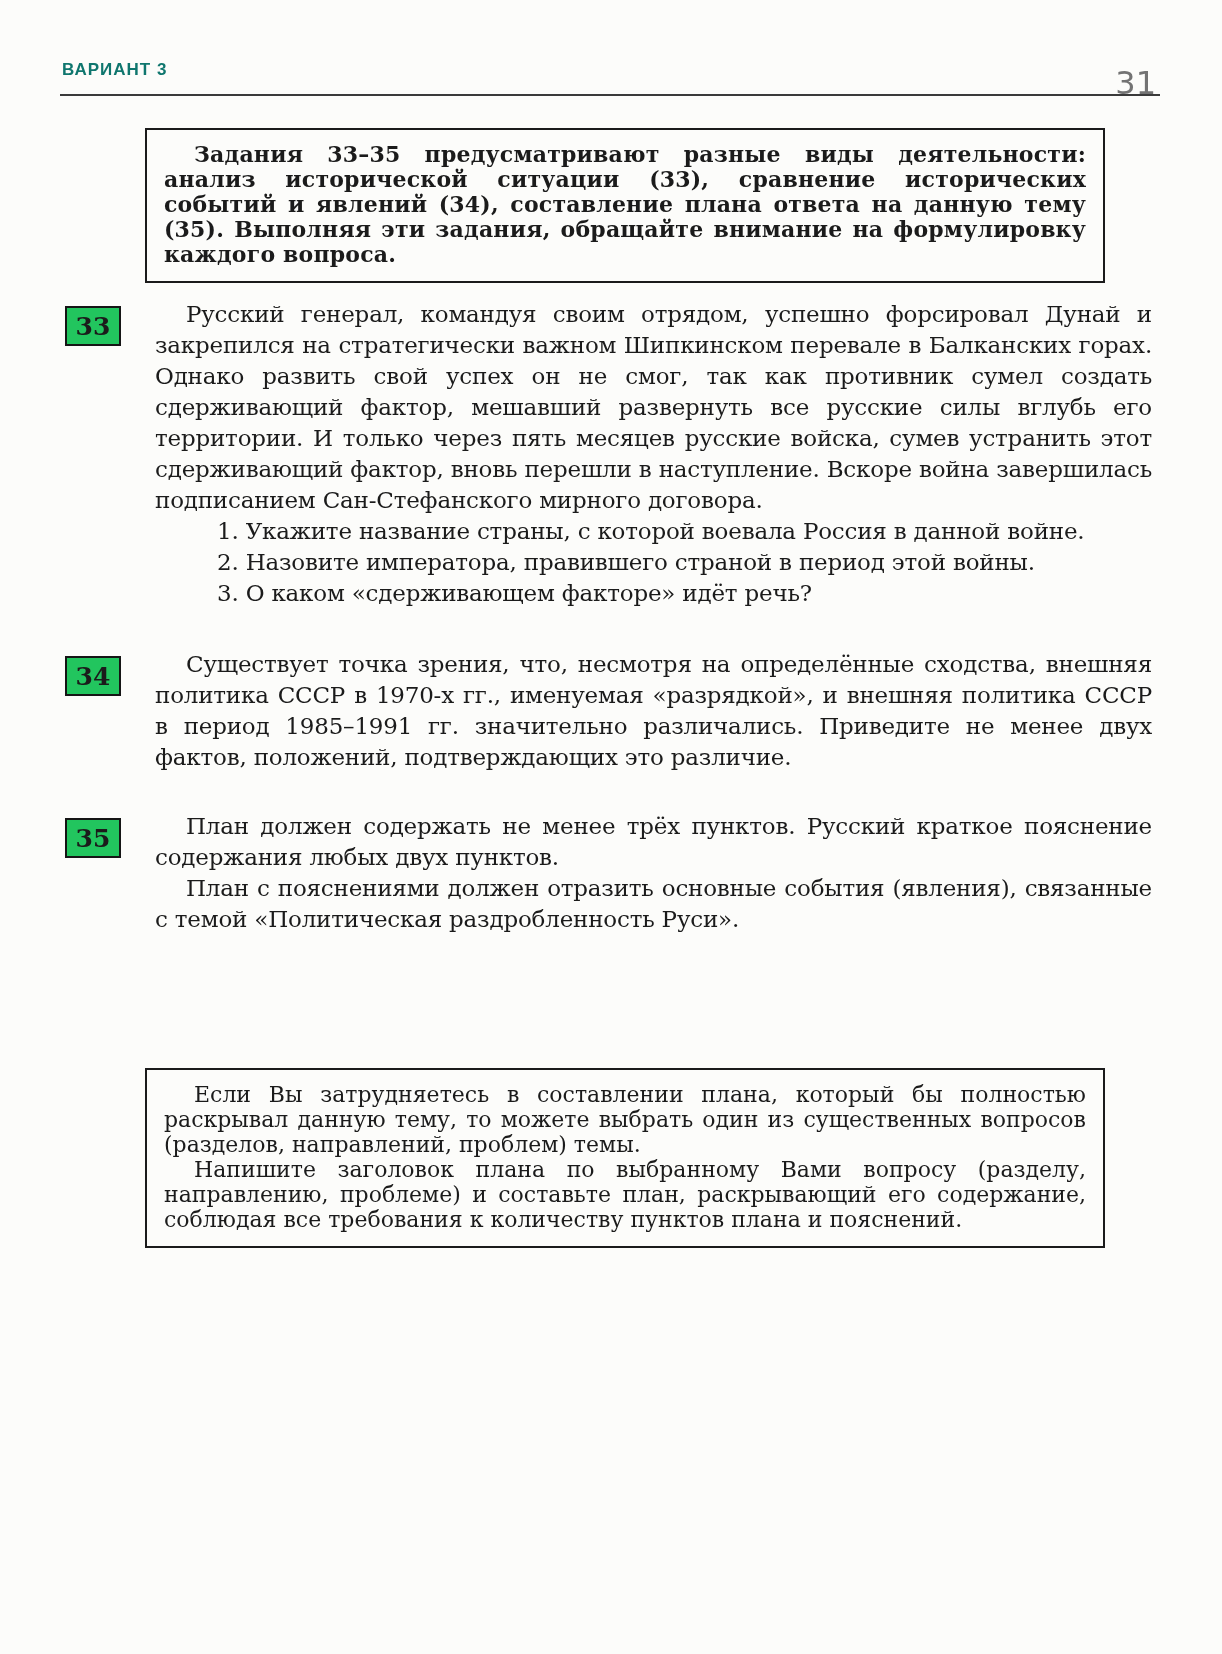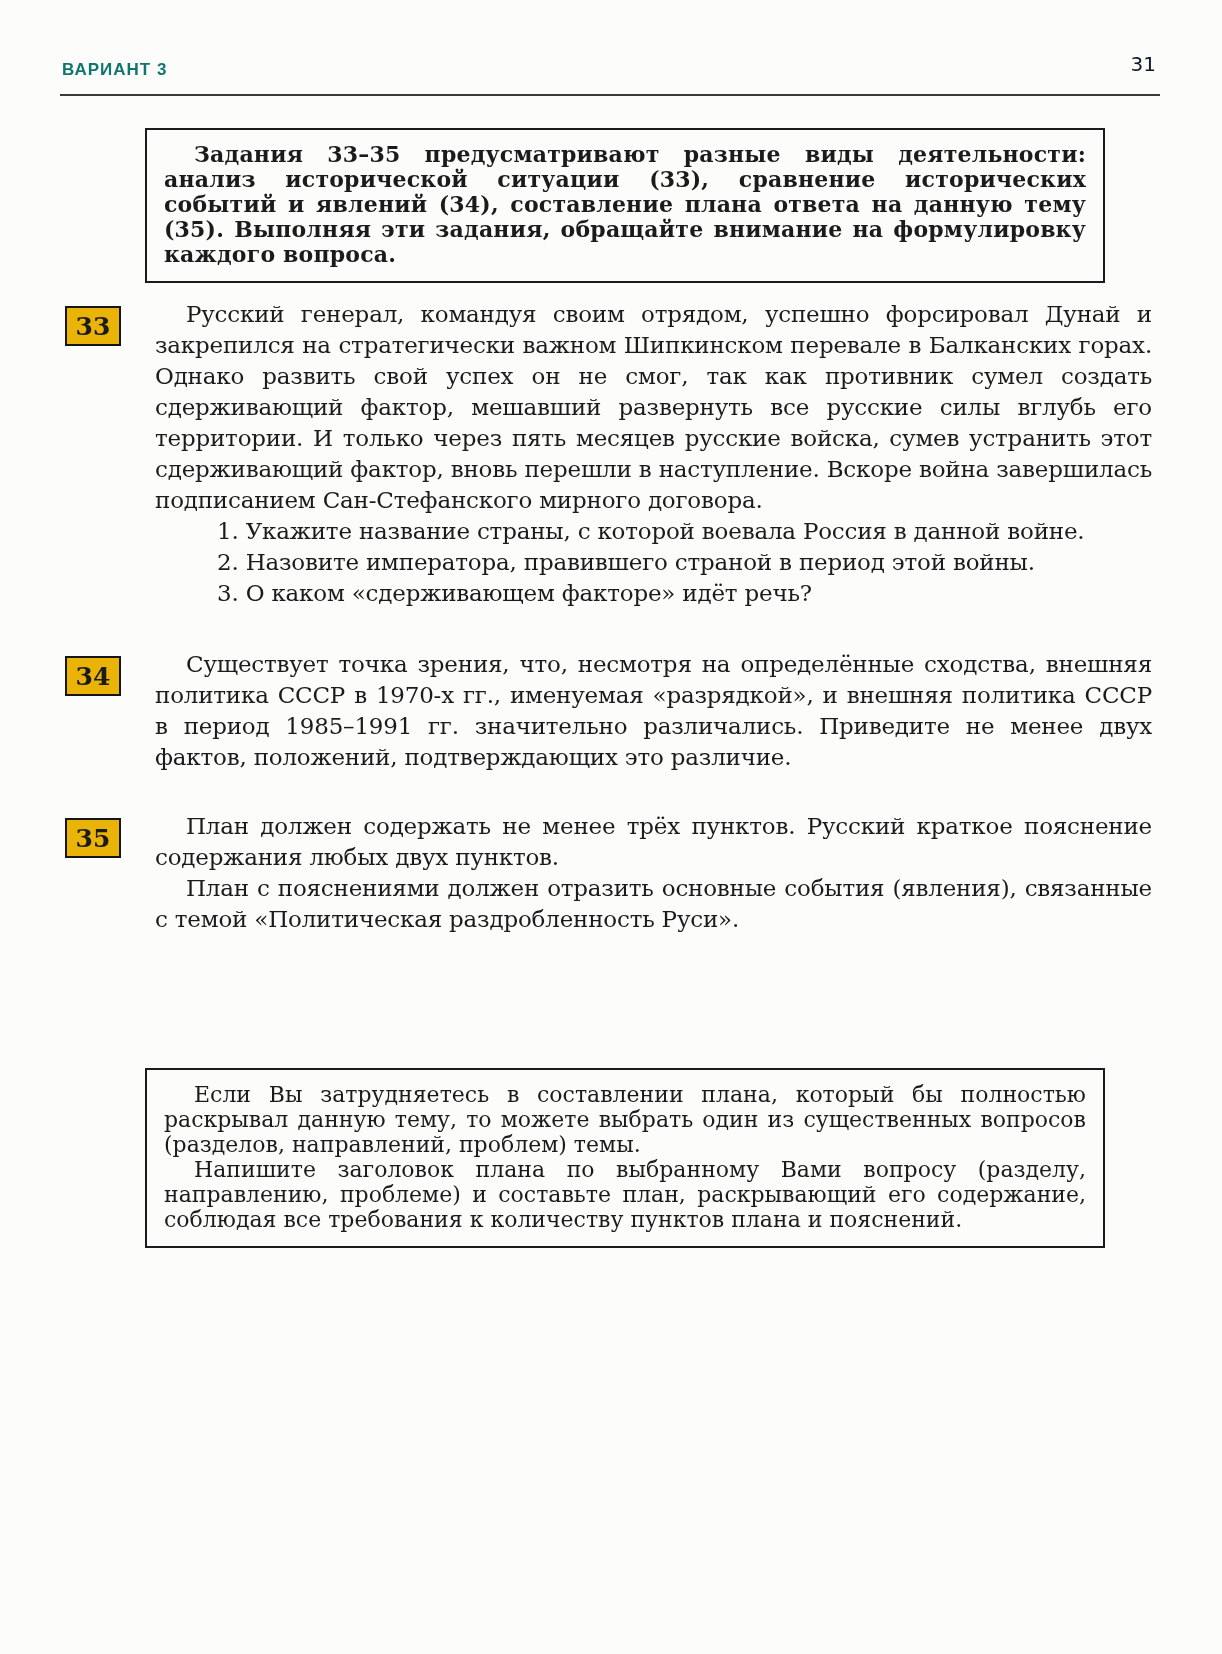--- a/index.html
+++ b/index.html
@@ -16,23 +16,23 @@
     background:#fcfcfa;
     overflow:hidden;
   }
   
   .variant-label{
     position:absolute;left:62px;top:60px;
     font-family:"Liberation Sans","DejaVu Sans",sans-serif;
     font-weight:bold;font-size:17px;letter-spacing:1px;color:#0f766e;
   }
   .page-number{
-    position:absolute;right:66px;top:52px;
+    position:absolute;right:66px;top:64px;
     font-family:"DejaVu Sans","Liberation Sans",sans-serif;
-    font-size:20px;color:#0f172a;
+    font-size:32px;color:#737373;
   }
   .header-rule{
     position:absolute;left:60px;top:94px;width:1100px;height:0;
     border-top:2.5px solid #3a3a3a;
   }
   
   .note-box{
     position:absolute;left:145px;width:922px;
     border:2.5px solid #1b1b1b;
     padding:12px 17px 14px 17px;
@@ -46,21 +46,21 @@
     text-align:justify;text-indent:30px;
   }
   .intro-box p{font-weight:bold;letter-spacing:0.2px;}
   
   .task-num{
     position:absolute;left:65px;
     width:52px;height:36px;
     border:2.5px solid #151515;
     display:flex;align-items:center;justify-content:center;
     font-weight:bold;font-size:25px;
-    background:#eab308;
+    background:#22c55e;
   }
   .num-33{top:306px;}
   .num-34{top:656px;text-align:right;}
   .num-35{top:818px;}
   
   .task-text{
     position:absolute;left:155px;width:997px;
     font-size:23px;line-height:31px;
   }
   .text-33{top:299px;}

